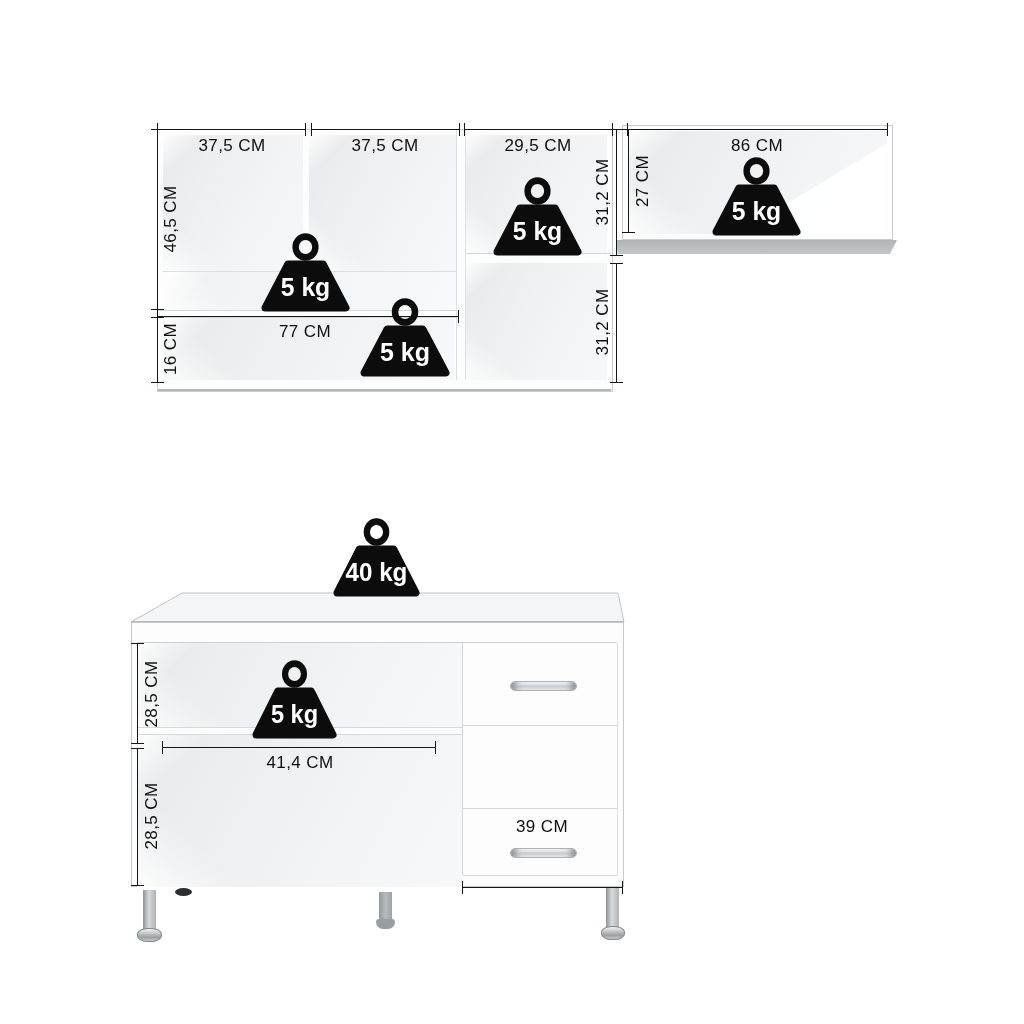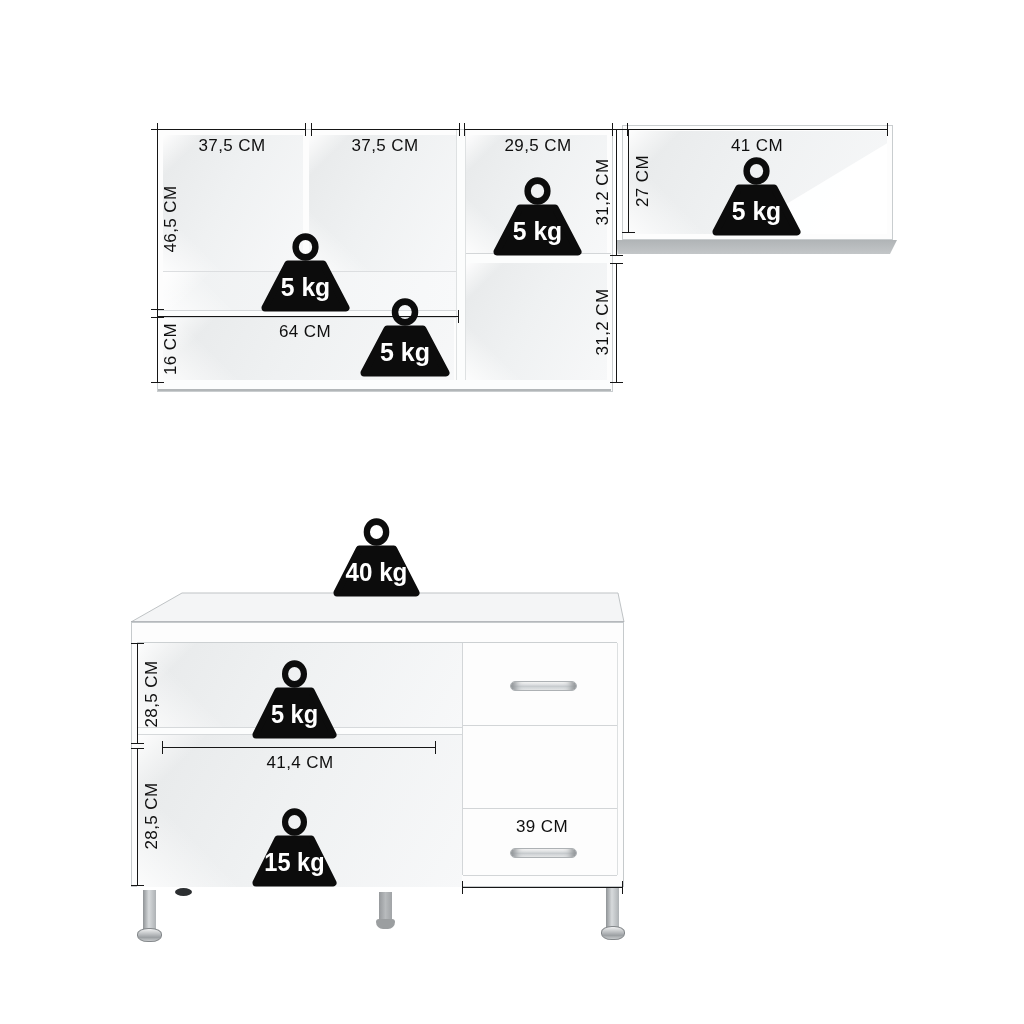--- a/index.html
+++ b/index.html
@@ -109,24 +109,24 @@
   <div class="dimv" style="left:137px;top:643px;height:101px;"></div>
   <div class="dimv" style="left:137px;top:748px;height:138px;"></div>
   <div class="dimh" style="left:162px;top:747px;width:274px;"></div>
   <div class="dimh" style="left:462px;top:887px;width:161px;"></div>
 
   <div class="dlabel" style="left:232px;top:145px;">37,5 CM</div>
   <div class="dlabel" style="left:385px;top:145px;">37,5 CM</div>
   <div class="dlabel" style="left:538px;top:145px;">29,5 CM</div>
   <div class="dlabel rot" style="left:170px;top:219px;">46,5 CM</div>
   <div class="dlabel rot" style="left:170px;top:349px;">16 CM</div>
-  <div class="dlabel" style="left:305px;top:331px;">64 CM</div>
+  <div class="dlabel" style="left:305px;top:331px;">77 CM</div>
   <div class="dlabel rot" style="left:602px;top:192px;">31,2 CM</div>
   <div class="dlabel rot" style="left:602px;top:322px;">31,2 CM</div>
-  <div class="dlabel" style="left:757px;top:145px;">41 CM</div>
+  <div class="dlabel" style="left:757px;top:145px;">86 CM</div>
   <div class="dlabel rot" style="left:642px;top:181px;">27 CM</div>
   <div class="dlabel rot" style="left:151px;top:694px;">28,5 CM</div>
   <div class="dlabel rot" style="left:151px;top:816px;">28,5 CM</div>
   <div class="dlabel" style="left:300px;top:762px;">41,4 CM</div>
   <div class="dlabel" style="left:542px;top:826px;">39 CM</div>
 
   <div class="weight" style="left:261px;top:232px;width:89px;height:81px;">
     <svg viewBox="0 0 90 78" preserveAspectRatio="none">
       <circle cx="45" cy="14.5" r="10" fill="none" stroke="#0c0c0c" stroke-width="6.5"></circle>
       <path d="M27 31 L63 31 L86 73 L4 73 Z" fill="#0c0c0c" stroke="#0c0c0c" stroke-width="7" stroke-linejoin="round"></path>
@@ -167,22 +167,15 @@
   </div>
 
   <div class="weight" style="left:252px;top:659px;width:85px;height:81px;">
     <svg viewBox="0 0 90 78" preserveAspectRatio="none">
       <circle cx="45" cy="14.5" r="10" fill="none" stroke="#0c0c0c" stroke-width="6.5"></circle>
       <path d="M27 31 L63 31 L86 73 L4 73 Z" fill="#0c0c0c" stroke="#0c0c0c" stroke-width="7" stroke-linejoin="round"></path>
       <text x="45" y="62">5 kg</text>
     </svg>
   </div>
 
-  <div class="weight" style="left:252px;top:807px;width:85px;height:81px;">
-    <svg viewBox="0 0 90 78" preserveAspectRatio="none">
-      <circle cx="45" cy="14.5" r="10" fill="none" stroke="#0c0c0c" stroke-width="6.5"></circle>
-      <path d="M27 31 L63 31 L86 73 L4 73 Z" fill="#0c0c0c" stroke="#0c0c0c" stroke-width="7" stroke-linejoin="round"></path>
-      <text x="45" y="62">15 kg</text>
-    </svg>
-  </div>
 
 
 </div>
 
 </body></html>

